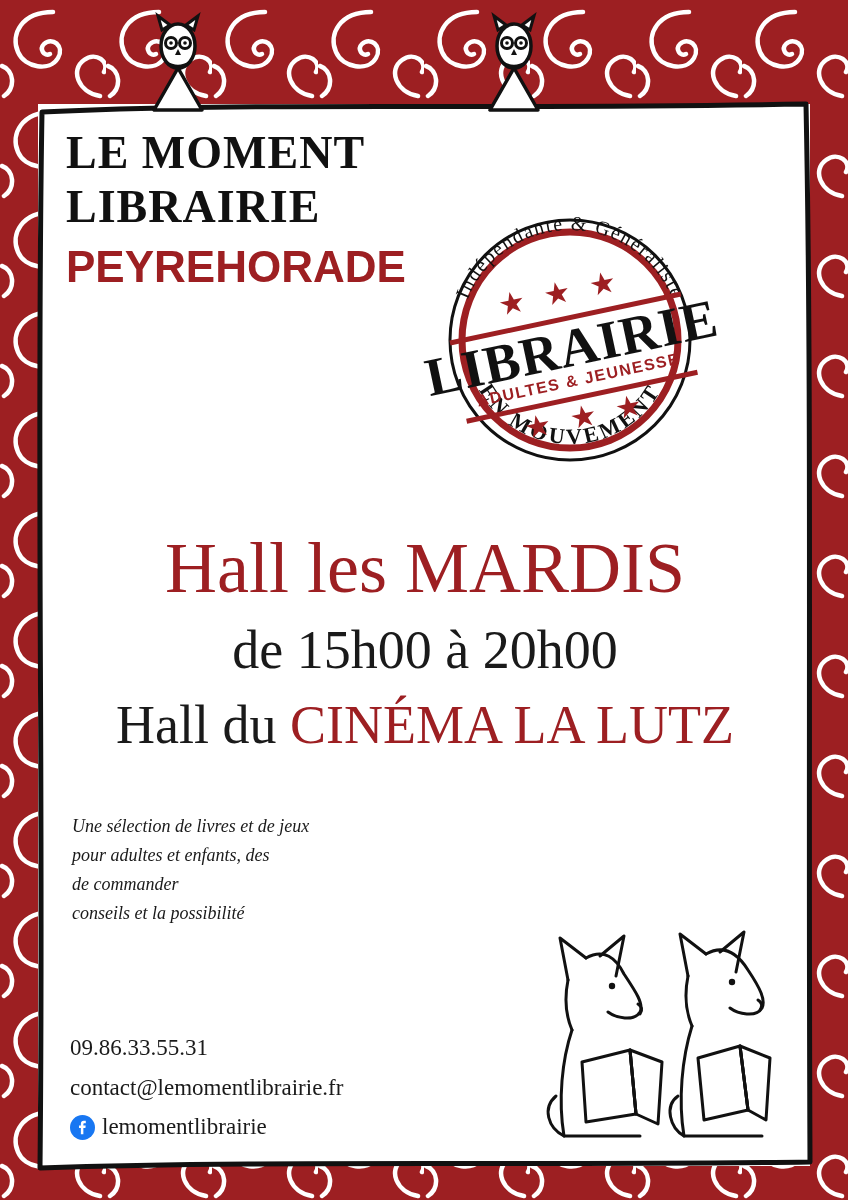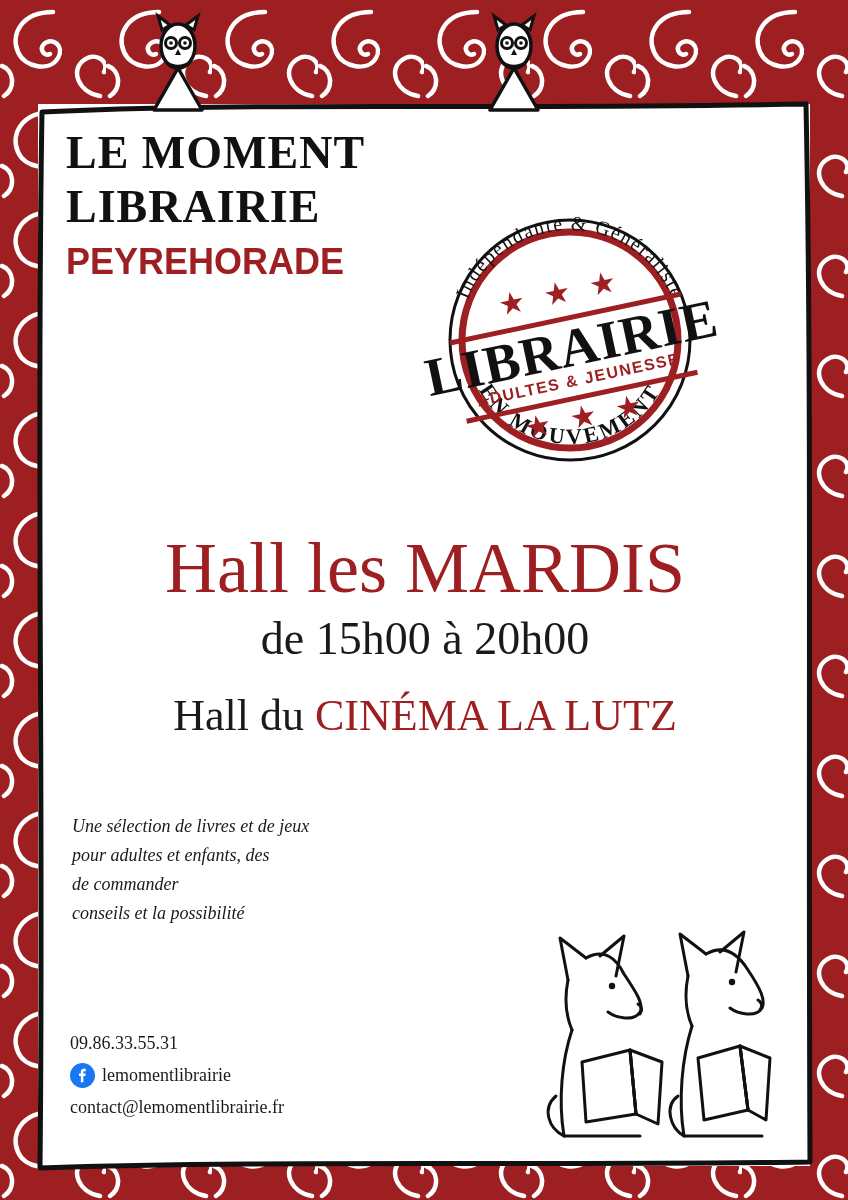--- a/index.html
+++ b/index.html
@@ -75,21 +75,21 @@
     color: #111111;
     font-size: 46px;
     letter-spacing: 1px;
     line-height: 1.18;
     white-space: nowrap;
   }
   .title-line-3 {
     font-family: "Liberation Sans", sans-serif;
     font-weight: bold;
     color: #9d1f22;
-    font-size: 36px;
+    font-size: 44px;
     letter-spacing: 0px;
     line-height: 1.25;
     margin-top: 4px;
     white-space: nowrap;
   }
 
   
   #stamp {
     position: absolute;
     left: 420px;
@@ -110,31 +110,31 @@
   #event-line-1 {
     font-family: "Liberation Serif", serif;
     font-size: 72px;
     color: #9d1f22;
     line-height: 1.08;
     white-space: nowrap;
   }
   #event-line-1 .bold { font-weight: normal; margin-top: 37px; }
   #event-line-2 {
     font-family: "Liberation Serif", serif;
-    font-size: 46px;
+    font-size: 54px;
     color: #1a1a1a;
     line-height: 1.25;
-    margin-top: 2px;
+    margin-top: 9px;
   }
   #event-line-3 {
     font-family: "Liberation Serif", serif;
-    font-size: 44px;
+    font-size: 54px;
     color: #1a1a1a;
     line-height: 1.3;
-    margin-top: 20px;
+    margin-top: 6px;
   }
   #event-line-3 .accent { color: #9d1f22; }
 
   
   #description {
     position: absolute;
     left: 72px;
     top: 812px;
     width: 470px;
     font-family: "Liberation Serif", serif;
@@ -144,21 +144,21 @@
     color: #1a1a1a;
   }
 
   
   #contact {
     position: absolute;
     left: 70px;
     top: 1030px;
     width: 460px;
     font-family: "Liberation Serif", serif;
-    font-size: 18px;
+    font-size: 23px;
     color: #1a1a1a;
     line-height: 1.55;
   }
   .contact-row {
     display: flex;
     align-items: center;
     gap: 7px;
     margin-bottom: 4px;
   }
   #fb-icon {
@@ -275,31 +275,31 @@
     <div>pour adultes et enfants, des</div>
     <div>de commander</div>
     <div>conseils et la possibilité</div>
   </div>
 
   <div id="contact">
     <div class="contact-row">
       <span>09.86.33.55.31</span>
     </div>
     <div class="contact-row">
+      <span>contact@lemomentlibrairie.fr</span>
+    </div>
+    <div class="contact-row">
       <span id="fb-icon">
         <svg viewBox="0 0 32 32" aria-hidden="true">
           <circle cx="16" cy="16" r="16" fill="#1877f2"></circle>
           <path d="M20.2 10.5h-2.1c-.6 0-1 .4-1 1v2h3l-.4 3h-2.6v8h-3.2v-8H11.5v-3h2.4v-2.3c0-2.2 1.4-3.7 3.6-3.7h2.7v3z" fill="#ffffff"></path>
         </svg>
       </span>
       <span>lemomentlibrairie</span>
     </div>
-    <div class="contact-row">
-      <span>contact@lemomentlibrairie.fr</span>
-    </div>
   </div>
 
   <div id="foxes">
     <svg viewBox="0 0 280 250" aria-hidden="true">
       <g fill="none" stroke="#111111" stroke-width="3" stroke-linejoin="round" stroke-linecap="round">
 
         <path d="M56 80 L48 38 L74 58"></path>
         <path d="M104 76 L112 36 L88 56"></path>
         <path d="M74 58 C 92 48, 104 58, 112 74 C 124 92, 132 104, 128 112 C 122 122, 104 118, 96 112"></path>
         <path d="M56 80 C 52 100, 54 116, 60 130"></path>

